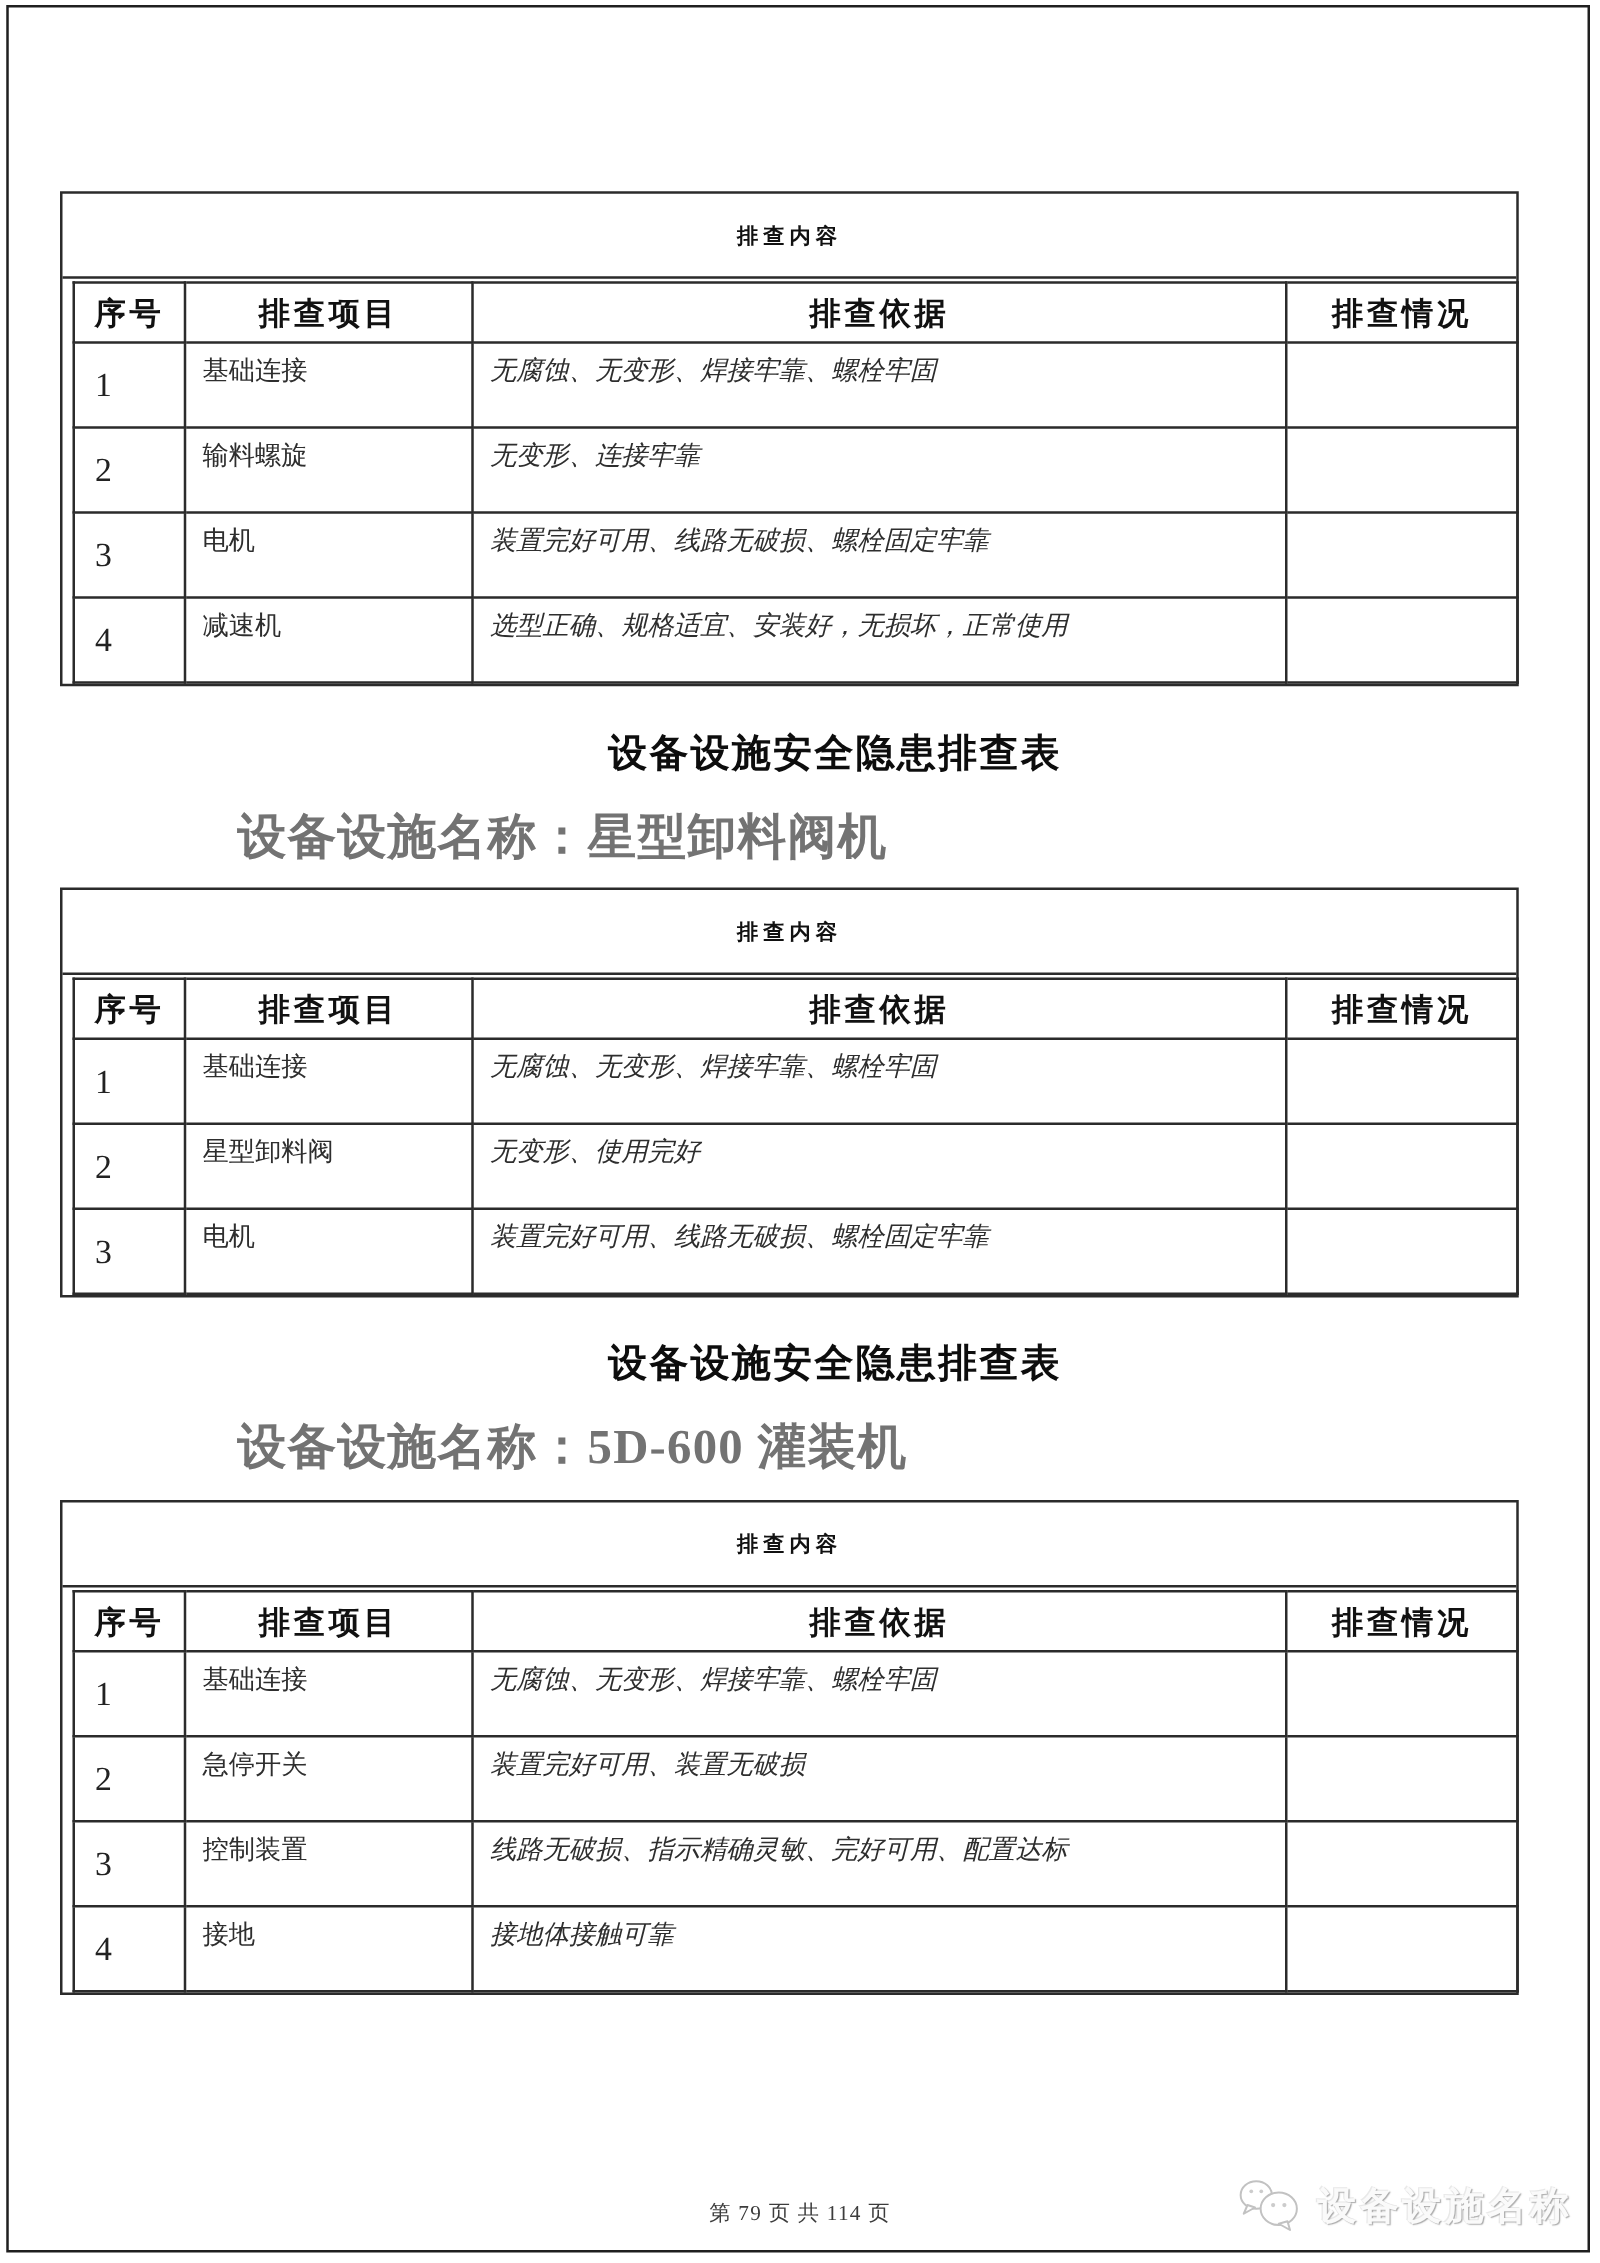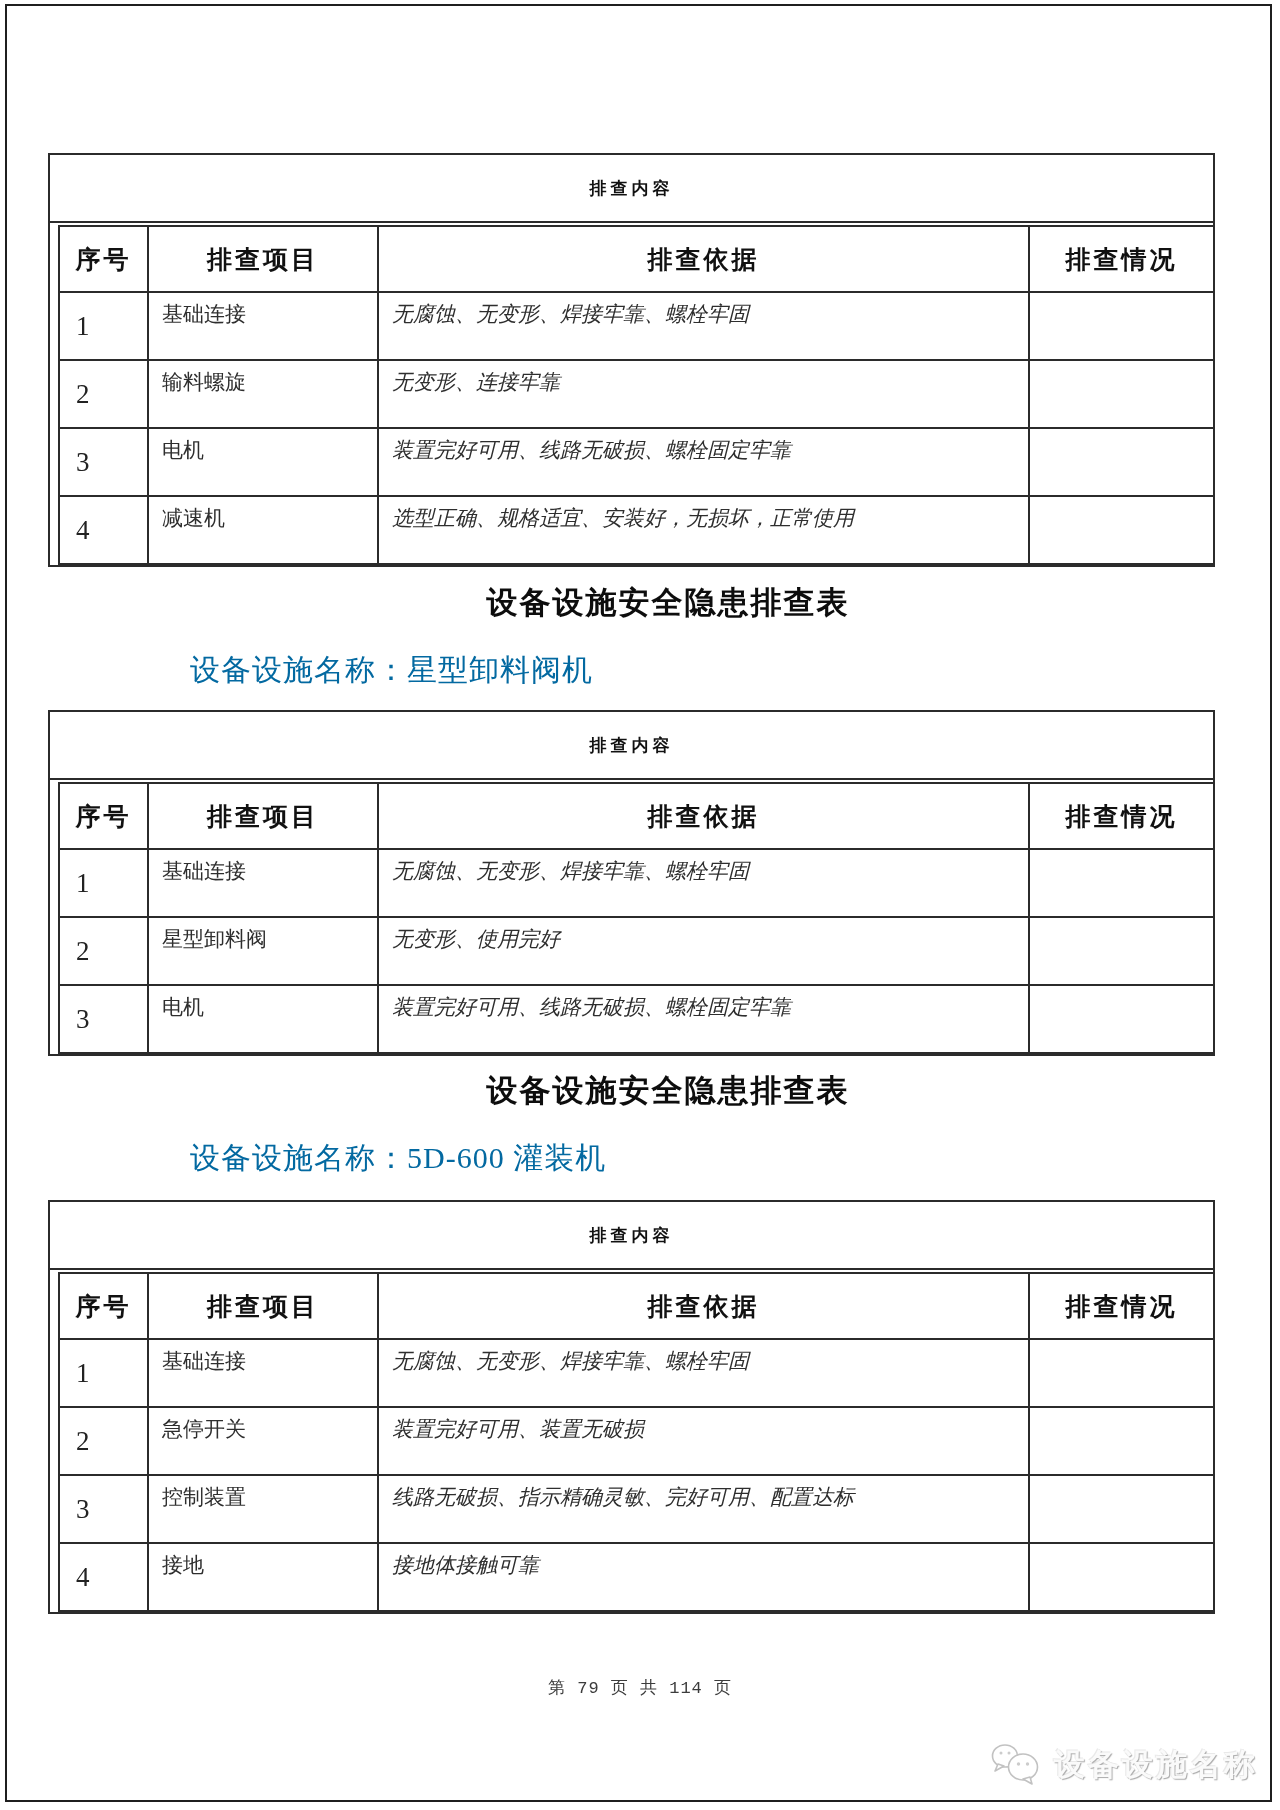--- a/index.html
+++ b/index.html
@@ -24,48 +24,48 @@
   }
   .grid{
     margin-left:8px;margin-top:2px;width:1155px;table-layout:fixed;
     border-collapse:collapse;
   }
   .grid th,.grid td{
     border:2px solid #2b2b2b;box-sizing:border-box;
     background:#fff;overflow:hidden;
   }
   .grid th{
-    height:66px;font-size:25px;font-weight:bold;letter-spacing:3px;
+    height:48px;font-size:25px;font-weight:bold;letter-spacing:3px;
     text-align:center;vertical-align:middle;color:#111;
   }
   .grid td{height:68px;font-size:21px;color:#2e2e2e;}
   .grid td.c-no{
     vertical-align:middle;text-align:left;padding-left:16px;
     font-size:27px;color:#222;
   }
   .grid td.c-item{vertical-align:top;padding:7px 8px 0 13px;}
   .grid td.c-basis{vertical-align:top;padding:7px 8px 0 13px;font-style:italic;}
   .grid td.c-status{vertical-align:top;}
   
   .sec-title{
     position:absolute;left:0;width:1280px;text-align:center;
     font-size:31px;font-weight:bold;letter-spacing:2px;color:#0d0d0d;
     line-height:44px;
     margin-left:28px;
   }
   .sec-device{
     position:absolute;left:190px;
-    font-size:30px;font-weight:normal;letter-spacing:1px;color:#0369a1;
+    font-size:39px;font-weight:bold;letter-spacing:1px;color:#737373;
     line-height:40px;
   }
   
   .footer{
-    position:absolute;left:0;top:1676px;width:1280px;text-align:center;
+    position:absolute;left:0;top:1759px;width:1280px;text-align:center;
     font-size:17px;color:#3c3c3c;letter-spacing:1px;
-    font-family:Liberation Mono, monospace;
+    font-family:Liberation Serif, serif;
   }
   
   .watermark{
     position:absolute;top:1737px;right:22px;height:56px;
     display:flex;align-items:center;gap:8px;
   }
   .wm-text{
     font-size:31px;font-weight:bold;letter-spacing:3px;
     color:#fafafa;
     text-shadow:1px 1px 1px #a9a9a9, -1px -1px 0 #e9e9e9;

